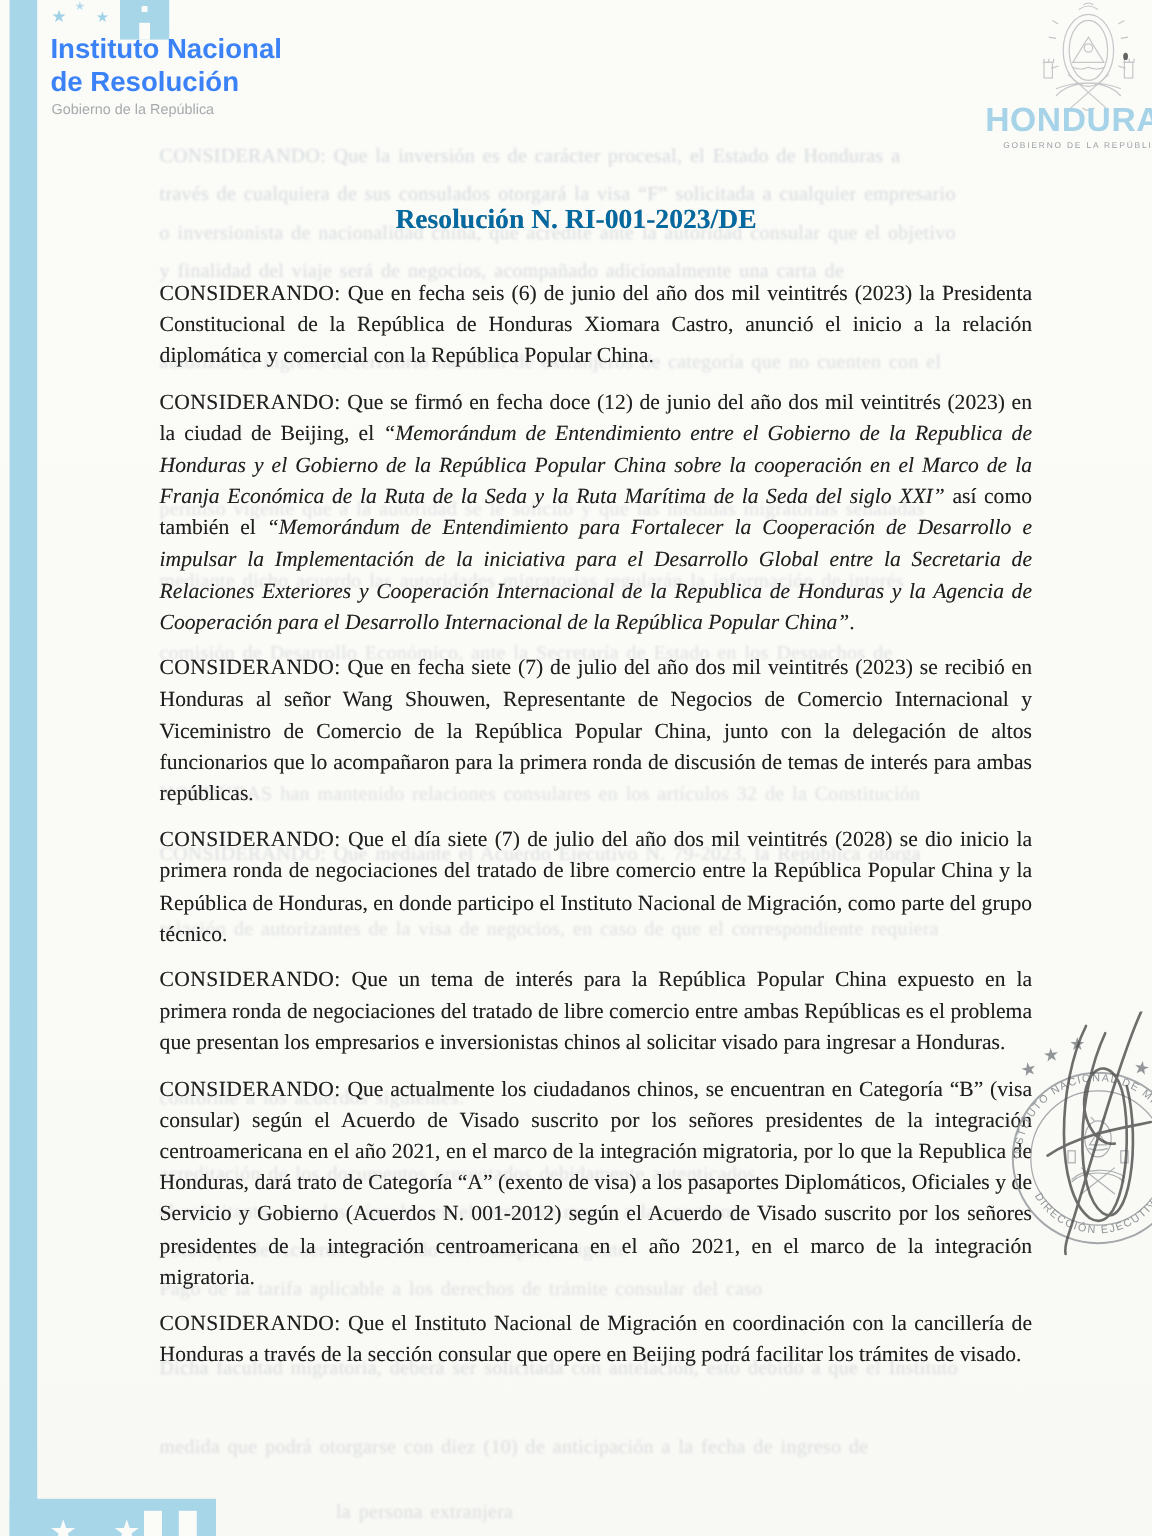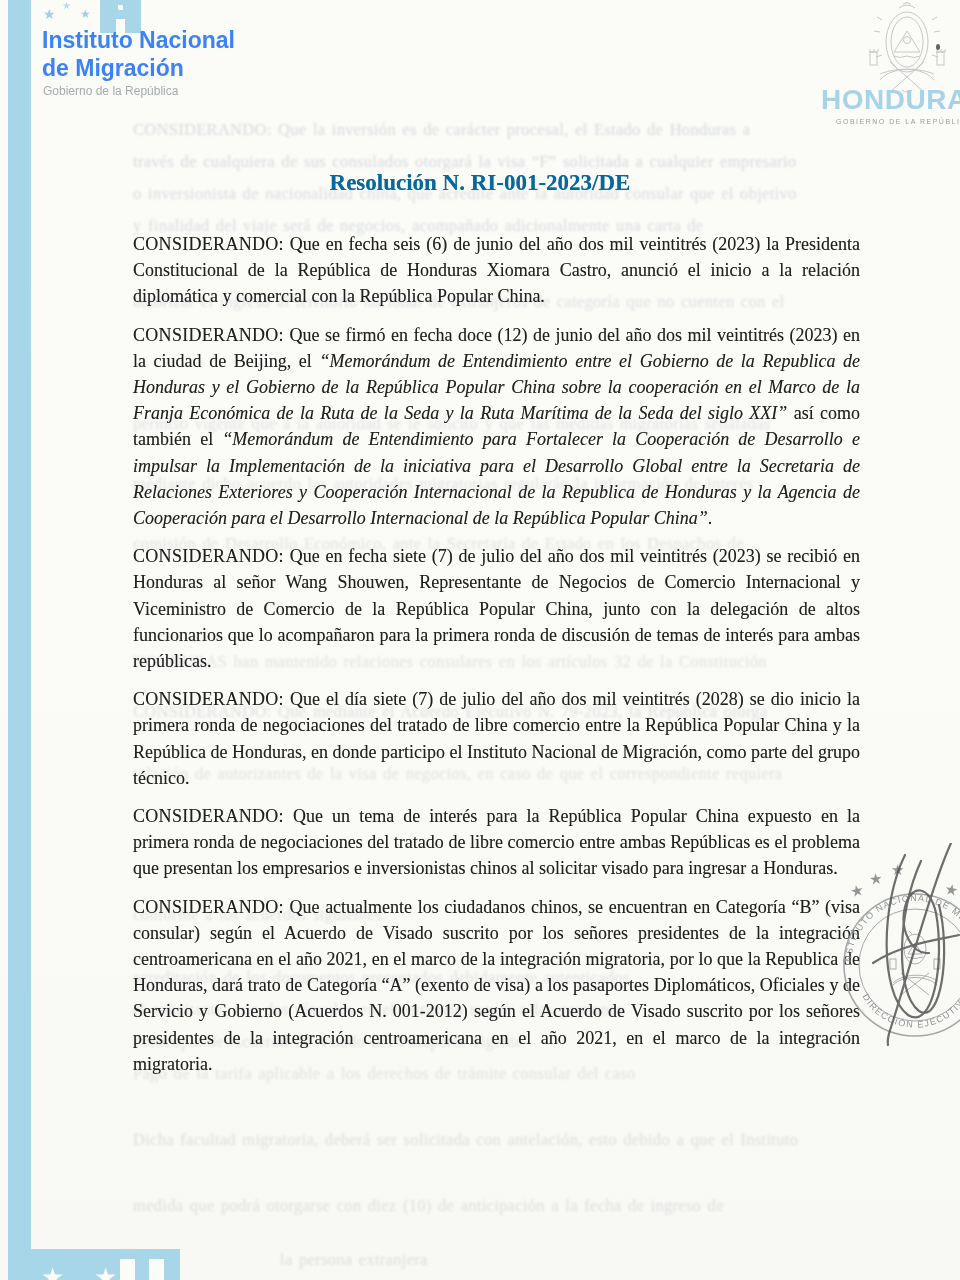--- a/index.html
+++ b/index.html
@@ -73,21 +73,21 @@
 <div class="left-bar"></div>
 
 <span class="logo-star ls1">★</span>
 <span class="logo-star ls2">★</span>
 <span class="logo-star ls3">★</span>
 <div class="logo-icon">
   <div class="notch"></div>
   <div class="dot"></div>
 </div>
 <div class="logo-line ll1">Instituto Nacional</div>
-<div class="logo-line ll2">de Migración</div>
+<div class="logo-line ll2">de Resolución</div>
 <div class="logo-sub">Gobierno de la República</div>
 
 <svg class="coa" width="110" height="98" viewBox="0 0 110 98">
   <g fill="none" stroke="#bcbec0" stroke-width="1" opacity="0.85">
     <ellipse cx="55" cy="42" rx="21" ry="30"></ellipse>
     <ellipse cx="55" cy="42" rx="16" ry="25"></ellipse>
     <path d="M42,52 L55,31 L68,52 Z"></path>
     <circle cx="55" cy="40" r="3.5"></circle>
     <path d="M42,56 q6,3 13,0 q7,3 13,0"></path>
     <path d="M47,8 q8,-6 16,0 M51,4 q4,-3 8,0"></path>
@@ -107,20 +107,21 @@
 
 <div class="doc-title">Resolución N. RI-001-2023/DE</div>
 
 <div class="doc-body">
     <p><span class="seg-bold">CONSIDERANDO:</span><span class="seg-normal"> Que en fecha seis (6) de junio del año dos mil veintitrés (2023) la Presidenta Constitucional de la República de Honduras Xiomara Castro, anunció el inicio a la relación diplomática y comercial con la República Popular China.</span></p>
     <p><span class="seg-bold">CONSIDERANDO:</span><span class="seg-normal"> Que se firmó en fecha doce (12) de junio del año dos mil veintitrés (2023) en la ciudad de Beijing, el </span><span class="seg-italic">“Memorándum de Entendimiento entre el Gobierno de la Republica de Honduras y el Gobierno de la República Popular China sobre la cooperación en el Marco de la Franja Económica de la Ruta de la Seda y la Ruta Marítima de la Seda del siglo XXI”</span><span class="seg-normal"> así como también el </span><span class="seg-italic">“Memorándum de Entendimiento para Fortalecer la Cooperación de Desarrollo e impulsar la Implementación de la iniciativa para el Desarrollo Global entre la Secretaria de Relaciones Exteriores y Cooperación Internacional de la Republica de Honduras y la Agencia de Cooperación para el Desarrollo Internacional de la República Popular China”</span><span class="seg-normal">.</span></p>
     <p><span class="seg-bold">CONSIDERANDO:</span><span class="seg-normal"> Que en fecha siete (7) de julio del año dos mil veintitrés (2023) se recibió en Honduras al señor Wang Shouwen, Representante de Negocios de Comercio Internacional y Viceministro de Comercio de la República Popular China, junto con la delegación de altos funcionarios que lo acompañaron para la primera ronda de discusión de temas de interés para ambas repúblicas.</span></p>
     <p><span class="seg-bold">CONSIDERANDO:</span><span class="seg-normal"> Que el día siete (7) de julio del año dos mil veintitrés (2028) se dio inicio la primera ronda de negociaciones del tratado de libre comercio entre la República Popular China y la República de Honduras, en donde participo el Instituto Nacional de Migración, como parte del grupo técnico.</span></p>
     <p><span class="seg-bold">CONSIDERANDO:</span><span class="seg-normal"> Que un tema de interés para la República Popular China expuesto en la primera ronda de negociaciones del tratado de libre comercio entre ambas Repúblicas es el problema que presentan los empresarios e inversionistas chinos al solicitar visado para ingresar a Honduras.</span></p>
     <p><span class="seg-bold">CONSIDERANDO:</span><span class="seg-normal"> Que actualmente los ciudadanos chinos, se encuentran en Categoría “B” (visa consular) según el Acuerdo de Visado suscrito por los señores presidentes de la integración centroamericana en el año 2021, en el marco de la integración migratoria, por lo que la Republica de Honduras, dará trato de Categoría “A” (exento de visa) a los pasaportes Diplomáticos, Oficiales y de Servicio y Gobierno (Acuerdos N. 001-2012) según el Acuerdo de Visado suscrito por los señores presidentes de la integración centroamericana en el año 2021, en el marco de la integración migratoria.</span></p>
+    <p><span class="seg-bold">CONSIDERANDO:</span><span class="seg-normal"> Que el Instituto Nacional de Migración en coordinación con la cancillería de Honduras a través de la sección consular que opere en Beijing podrá facilitar los trámites de visado.</span></p>
   </div>
 
 <svg class="stamp" width="206" height="215" viewBox="0 0 206 215">
   <defs>
     <path id="arcTop" d="M 18,122 A 64,64 0 0 1 146,122"></path>
     <path id="arcBottom" d="M 24,140 A 60,60 0 0 0 140,140"></path>
   </defs>
 
   <g fill="#878c90" font-family="DejaVu Sans, sans-serif" font-size="15" opacity="0.9">
     <text x="17" y="53" transform="rotate(-12 24 46)">★</text>

